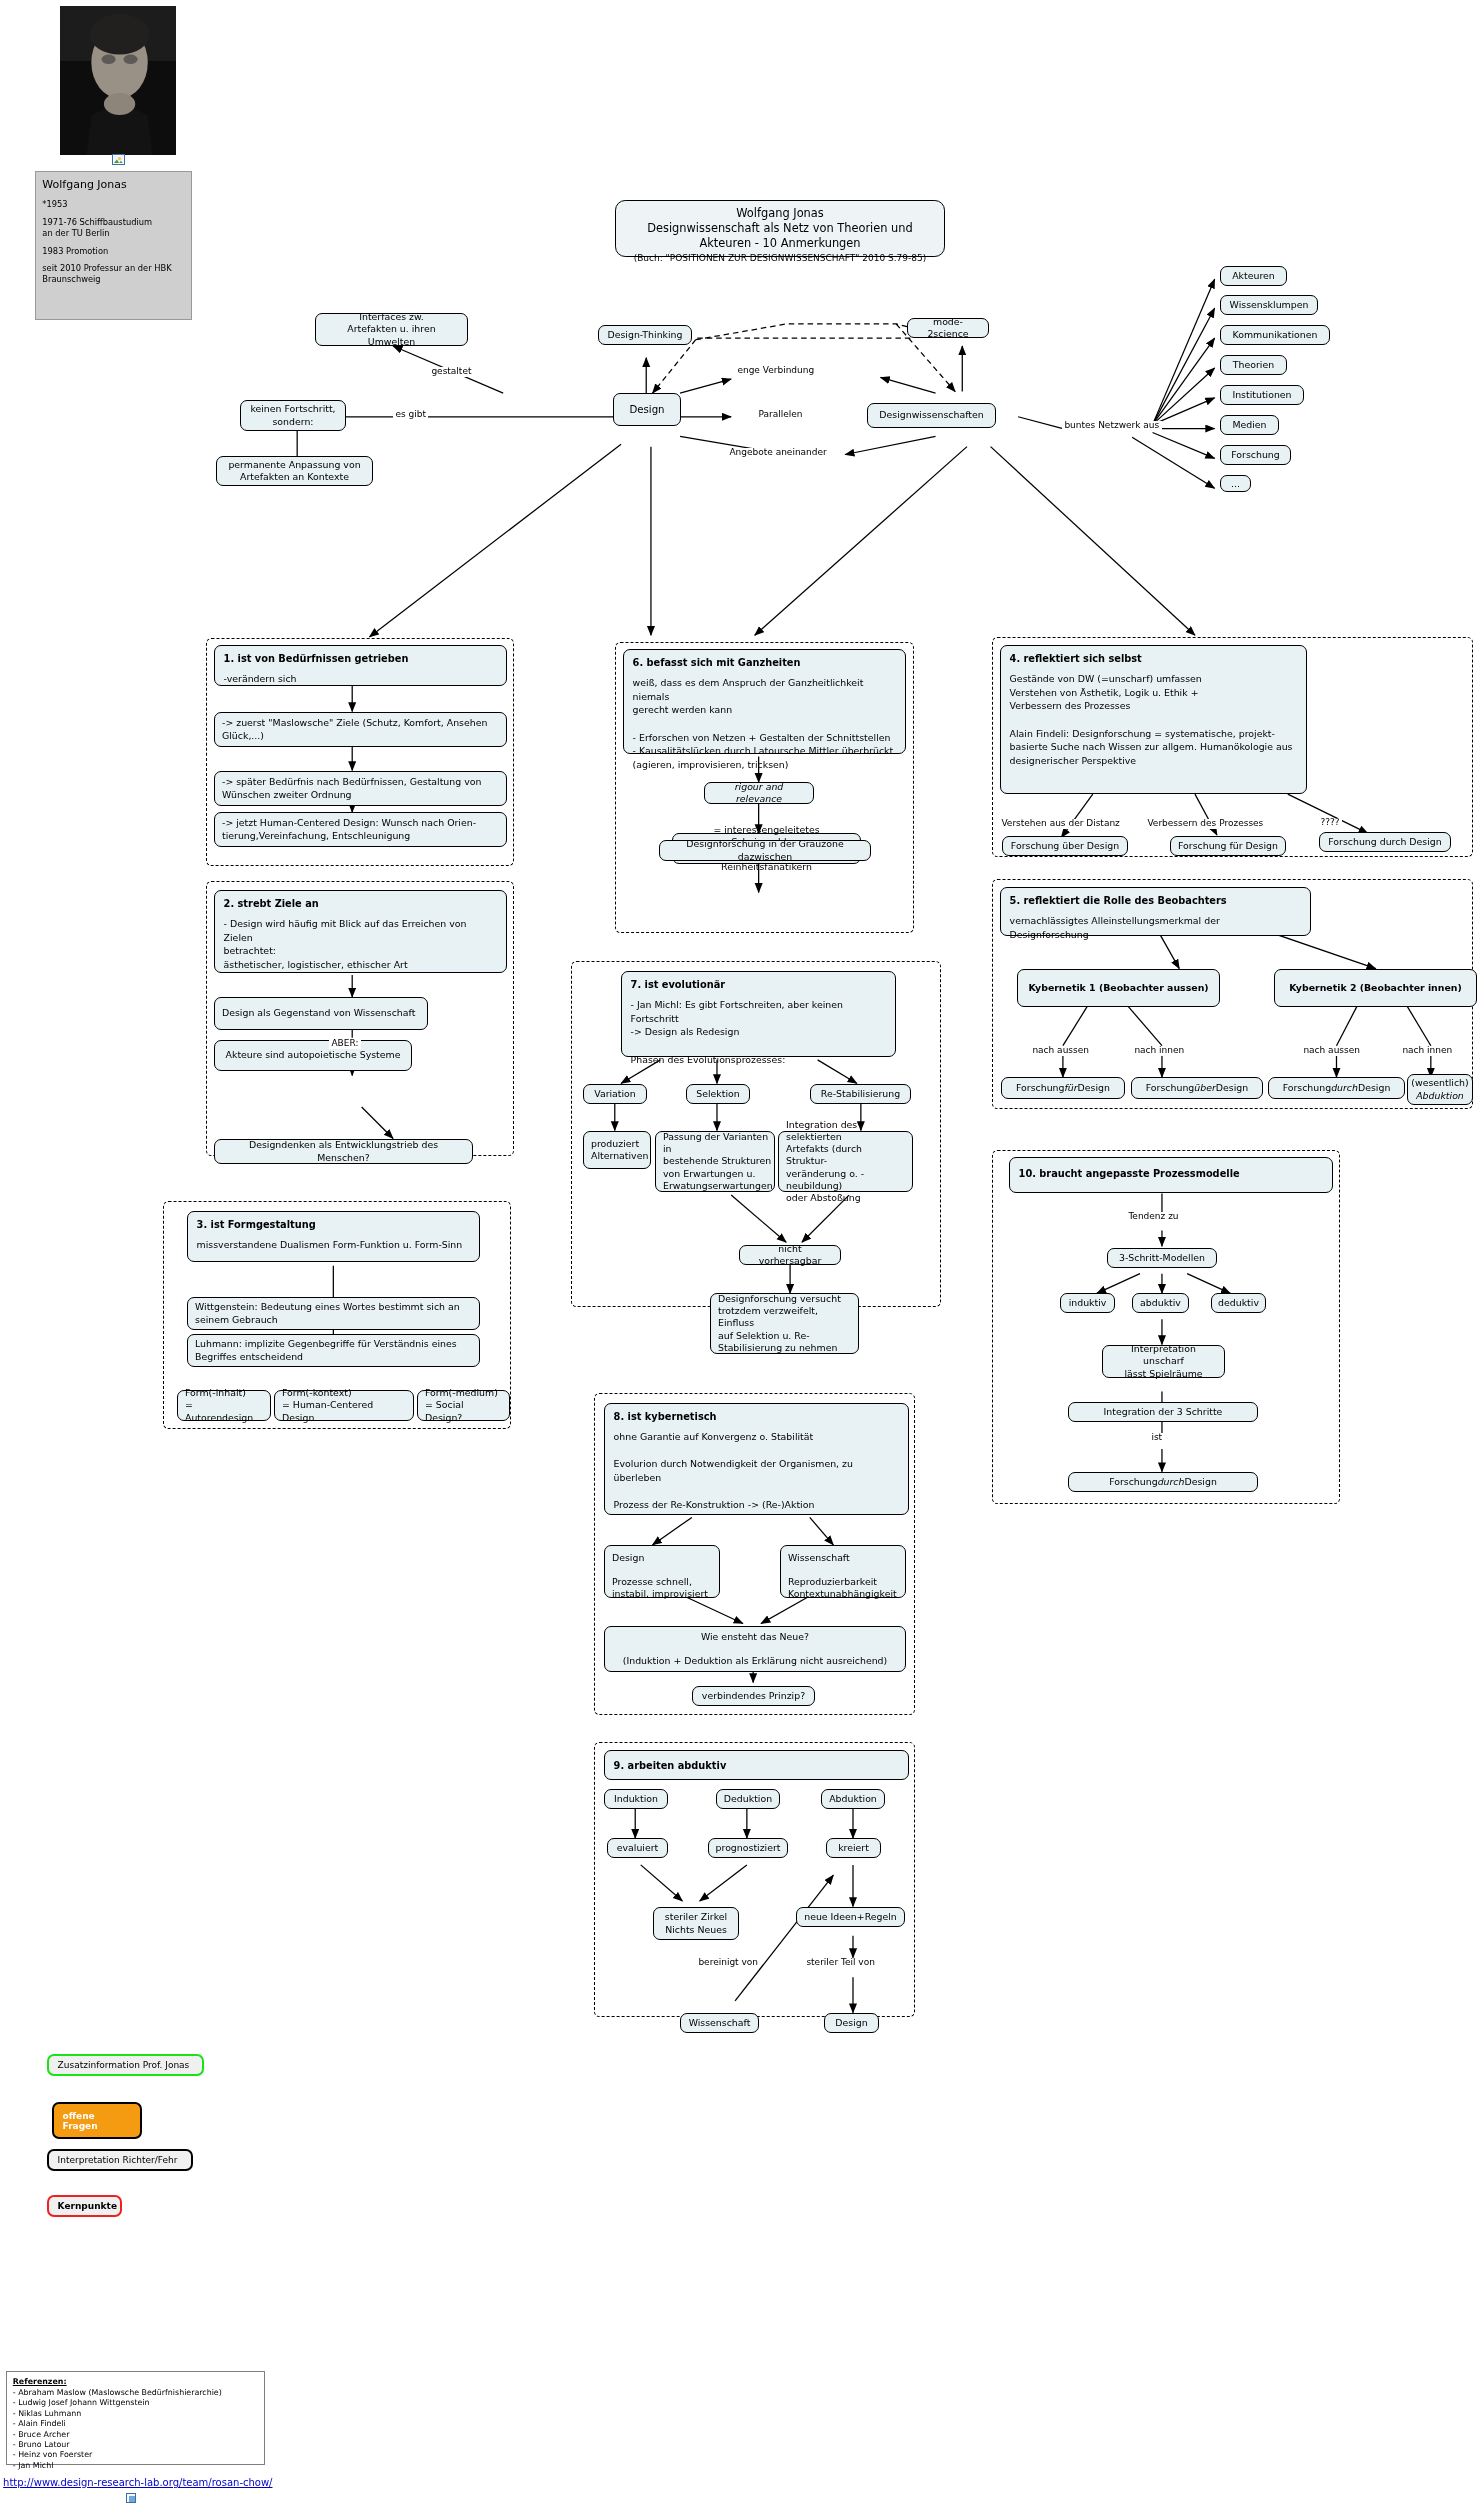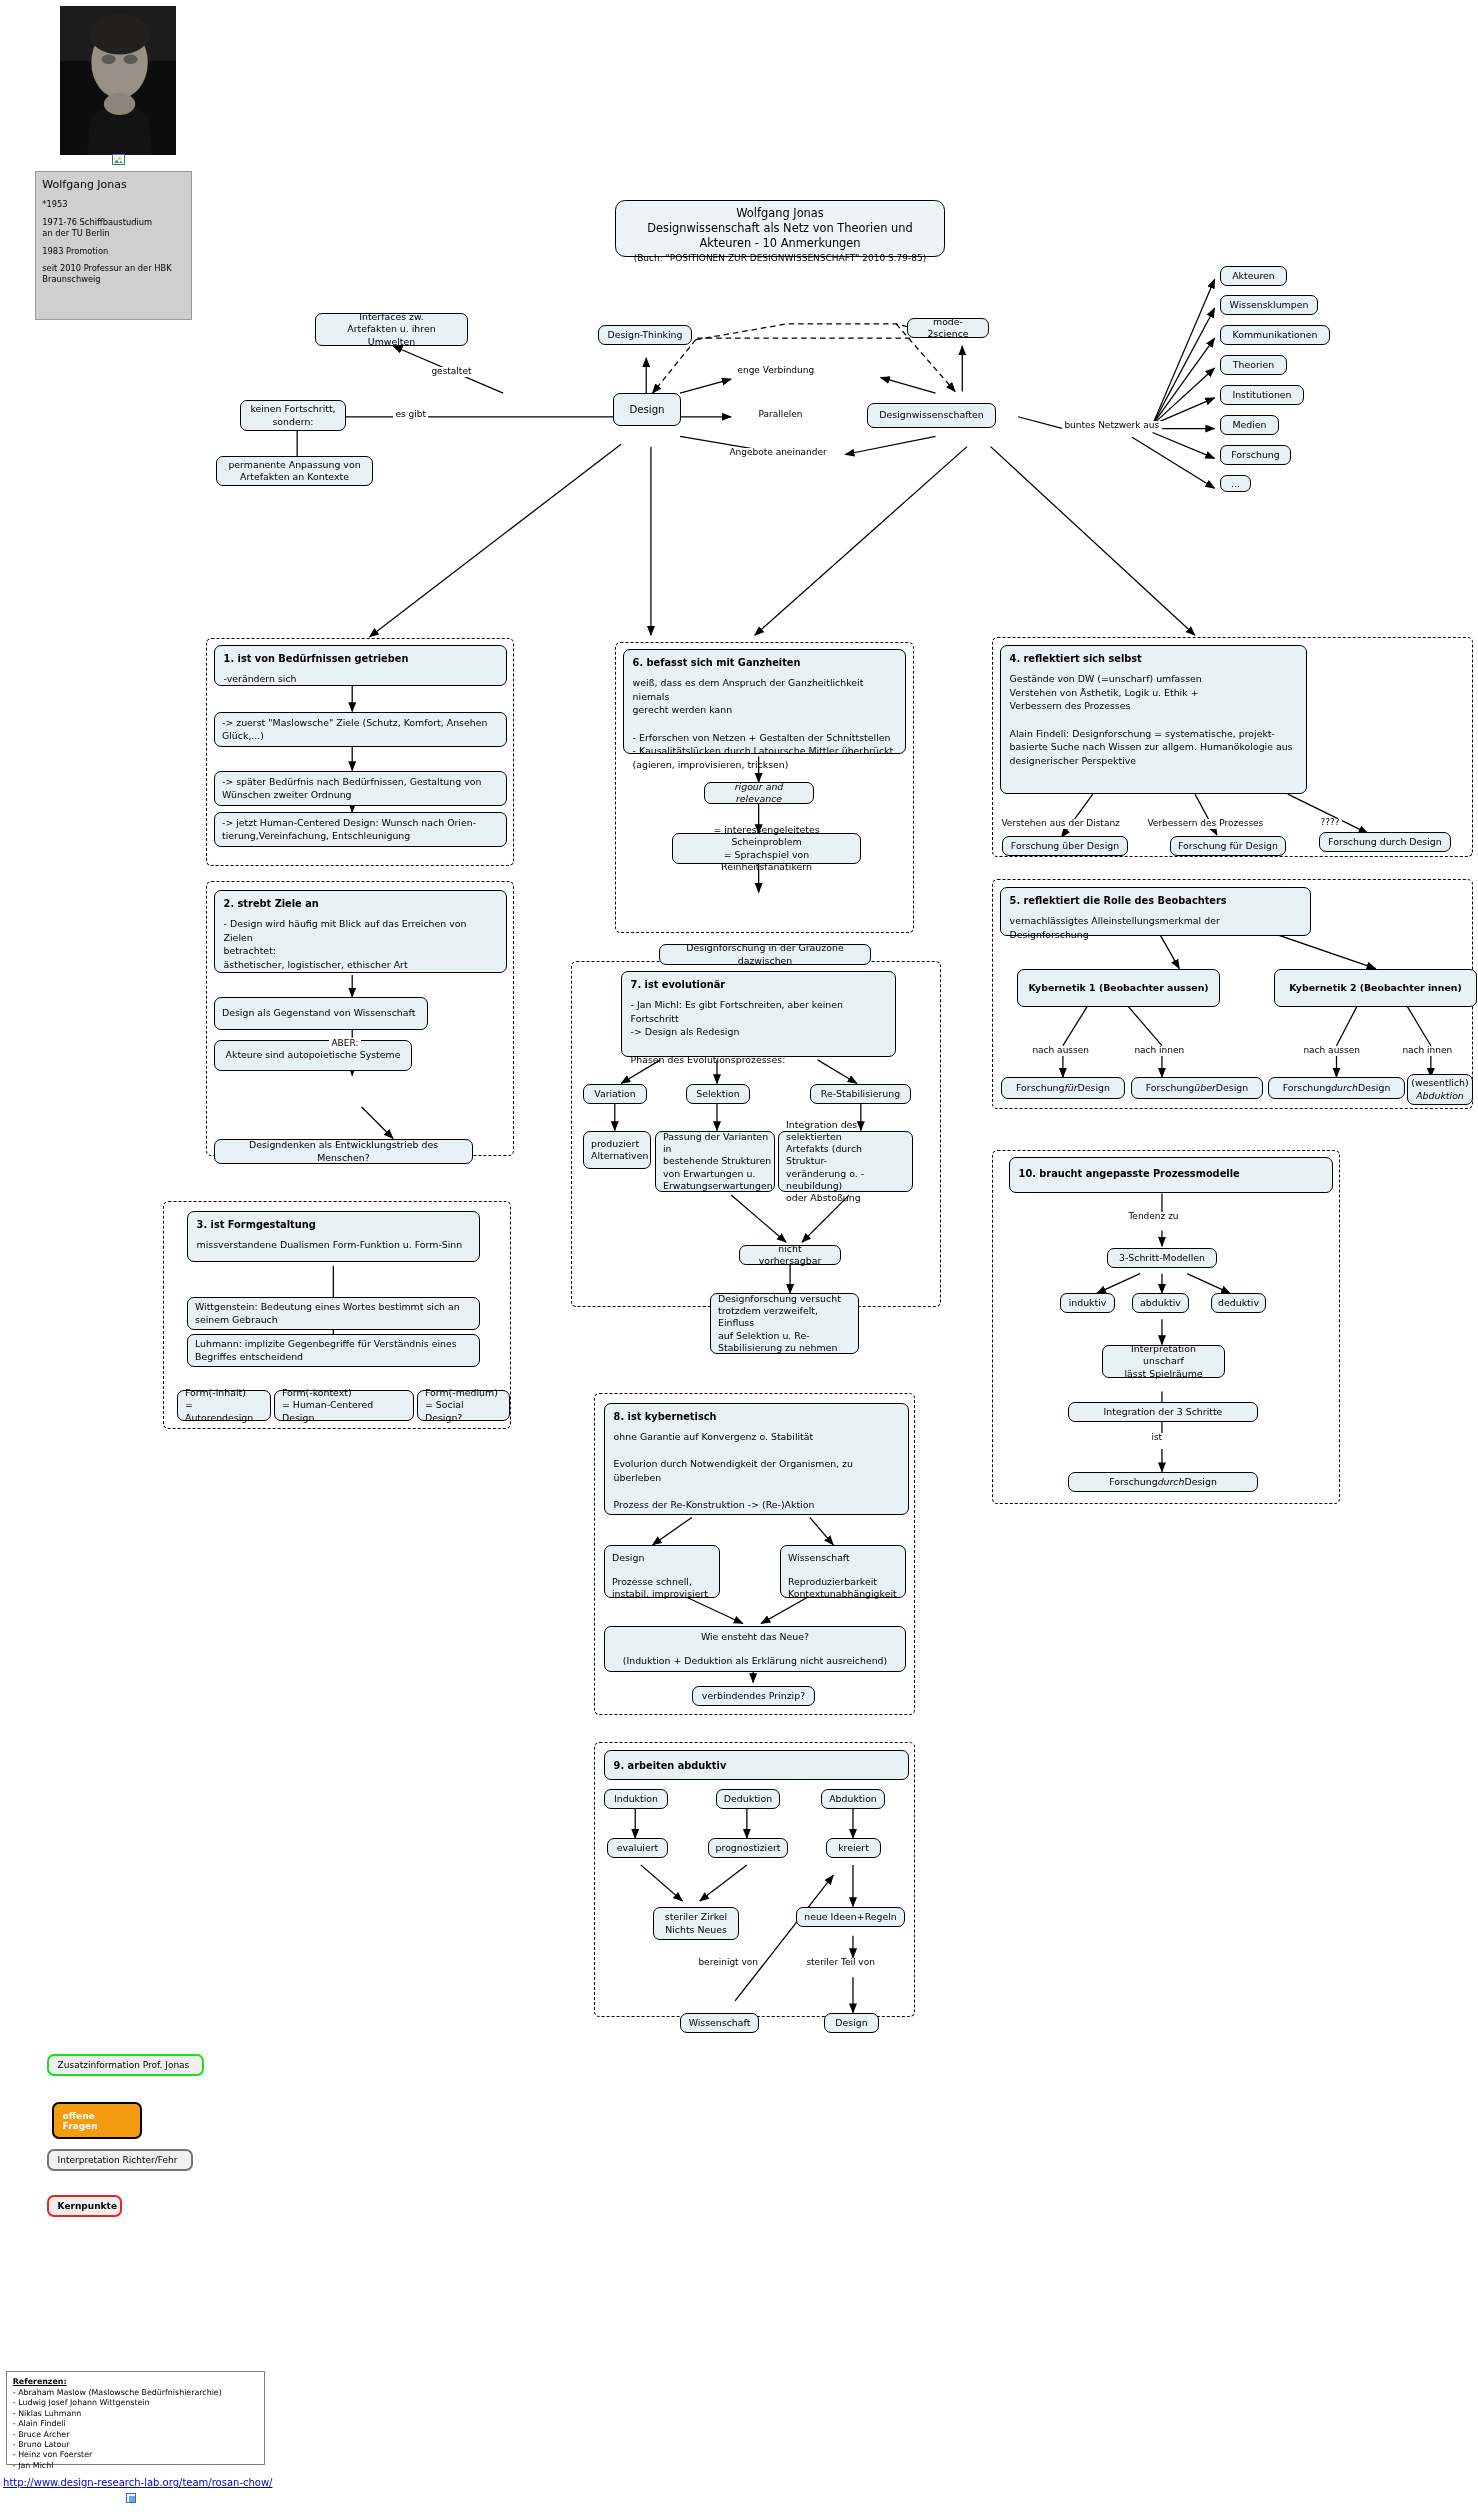--- a/index.html
+++ b/index.html
@@ -74,21 +74,21 @@
   .bio .ln { display:block; white-space:pre-line; margin-bottom:6.3px;}
 
   .legend-item {
     position:absolute; z-index:3;
     background:#f0f0f0; border-radius:7px;
     font-size:9px; padding:3.9px 8.6px;
     display:flex; align-items:center;
   }
   .legend-item.green { border:2px solid #16e416; }
   .legend-item.orange { border:2px solid #000; background:#f49b12; color:#fff; font-weight:bold; }
-  .legend-item.pink { border:2px solid #737373; }
+  .legend-item.pink { border:2px solid #000000; }
   .legend-item.red { border:2px solid #ef2020; font-weight:bold; }
 
   .refs {
     position:absolute; z-index:3;
     border:0.8px solid #7f7f7f; background:#fff;
     font-size:7.9px; line-height:1.32; padding:4.7px 5.5px;
   }
   .refs .rh { font-weight:bold; text-decoration:underline; display:block; margin-bottom:0.8px; }
   .refs .ri { display:block; }
 
@@ -331,21 +331,21 @@
     <span class="b">weiß, dass es dem Anspruch der Ganzheitlichkeit niemals
 gerecht werden kann
 
 - Erforschen von Netzen + Gestalten der Schnittstellen
 - Kausalitätslücken durch Latoursche Mittler überbrückt
 (agieren, improvisieren, tricksen)</span>
   </div>
   <div class="node" style="left:704px; top:782px; width:110px; height:22px; font-style:italic;">rigour and relevance</div>
   <div class="node" style="left:672px; top:833px; width:189px; height:31px;">= interessengeleitetes Scheinproblem
 = Sprachspiel von Reinheitsfanatikern</div>
-  <div class="node" style="left:659px; top:944px; width:212px; height:21px;">Designforschung in der Grauzone dazwischen</div>
+  <div class="node" style="left:659px; top:840px; width:212px; height:21px;">Designforschung in der Grauzone dazwischen</div>
 
   <div class="panel" style="left:571px; top:961px; width:370px; height:346px;"></div>
   <div class="headbox" style="left:621px; top:971px; width:275px; height:86px;">
     <span class="h">7. ist evolutionär</span>
     <span class="b">-  Jan Michl: Es gibt Fortschreiten, aber keinen Fortschritt
 -&gt; Design als Redesign
 
 Phasen des Evolutionsprozesses:</span>
   </div>
   <div class="node" style="left:583px; top:1084px; width:64px; height:19.7px;">Variation</div>

